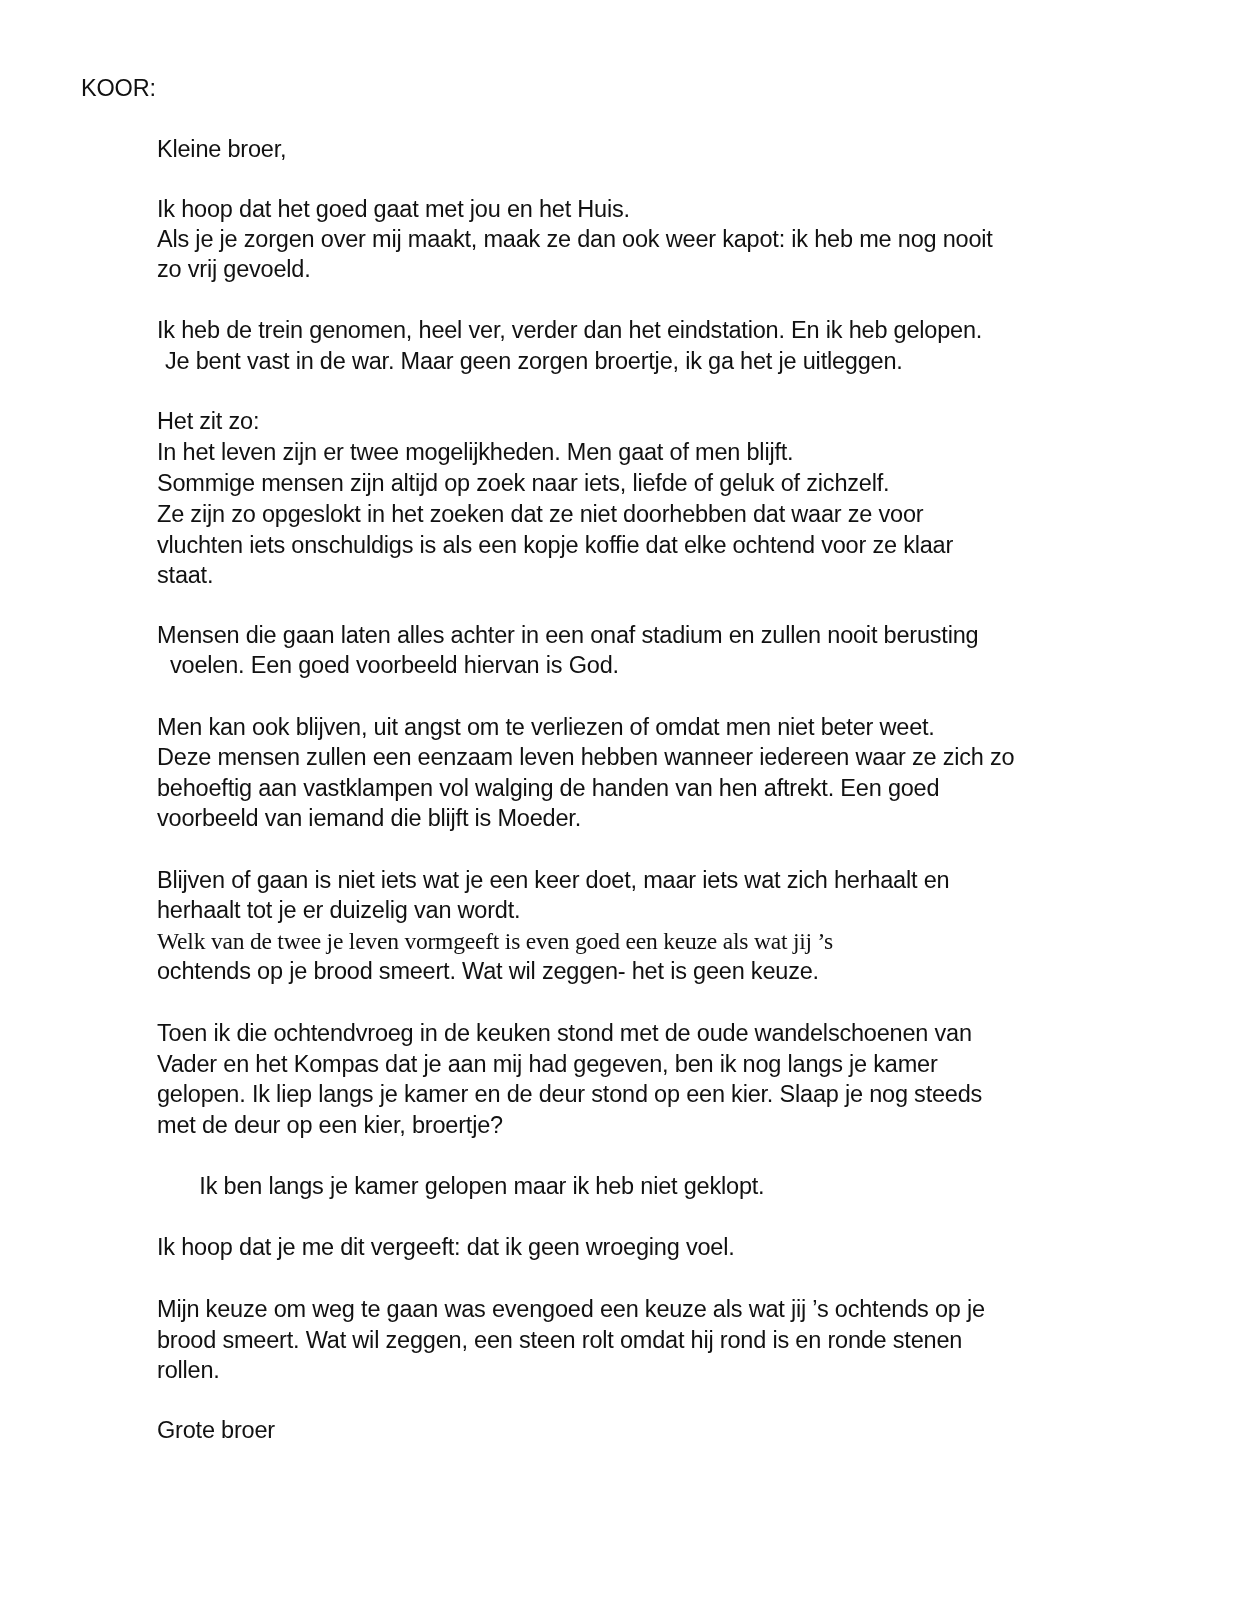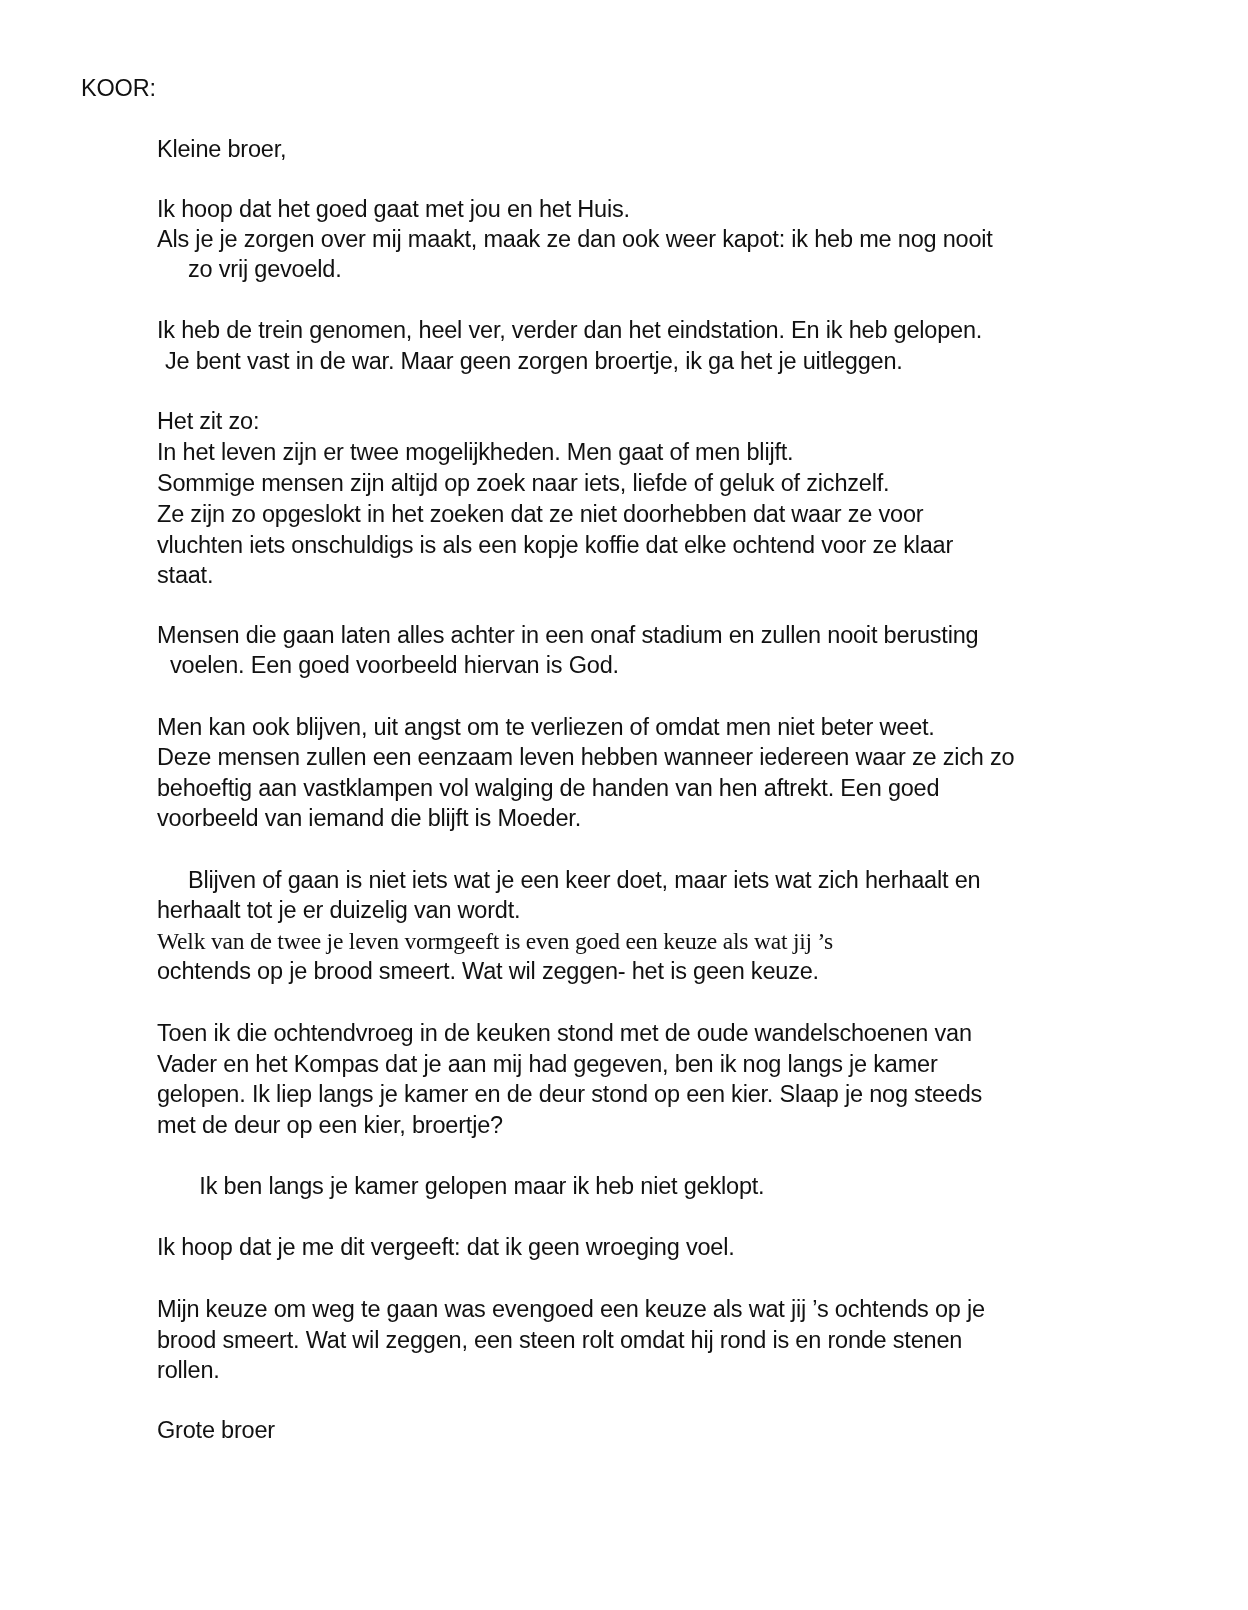--- a/index.html
+++ b/index.html
@@ -38,36 +38,36 @@
 </style>
 </head>
 <body>
 
 <div class="page">
   <div class="line speaker">KOOR:</div>
   <div id="letter">
       <div class="line body-line" style="top: 134px;">Kleine broer,</div>
       <div class="line body-line" style="top: 194px;">Ik hoop dat het goed gaat met jou en het Huis.</div>
       <div class="line body-line" style="top: 224px;">Als je je zorgen over mij maakt, maak ze dan ook weer kapot: ik heb me nog nooit</div>
-      <div class="line body-line" style="top: 254px; margin-left: 31px;">zo vrij gevoeld.</div>
+      <div class="line body-line" style="top: 254px;">zo vrij gevoeld.</div>
       <div class="line body-line" style="top: 315px;">Ik heb de trein genomen, heel ver, verder dan het eindstation. En ik heb gelopen.</div>
       <div class="line body-line" style="top: 346px; margin-left: 8px;">Je bent vast in de war. Maar geen zorgen broertje, ik ga het je uitleggen.</div>
       <div class="line body-line" style="top: 406px;">Het zit zo:</div>
       <div class="line body-line" style="top: 437px;">In het leven zijn er twee mogelijkheden. Men gaat of men blijft.</div>
       <div class="line body-line" style="top: 468px;">Sommige mensen zijn altijd op zoek naar iets, liefde of geluk of zichzelf.</div>
       <div class="line body-line" style="top: 499px;">Ze zijn zo opgeslokt in het zoeken dat ze niet doorhebben dat waar ze voor</div>
       <div class="line body-line" style="top: 530px;">vluchten iets onschuldigs is als een kopje koffie dat elke ochtend voor ze klaar</div>
       <div class="line body-line" style="top: 560px;">staat.</div>
       <div class="line body-line" style="top: 620px;">Mensen die gaan laten alles achter in een onaf stadium en zullen nooit berusting</div>
       <div class="line body-line" style="top: 650px; margin-left: 13px;">voelen. Een goed voorbeeld hiervan is God.</div>
       <div class="line body-line" style="top: 712px;">Men kan ook blijven, uit angst om te verliezen of omdat men niet beter weet.</div>
       <div class="line body-line" style="top: 742px;">Deze mensen zullen een eenzaam leven hebben wanneer iedereen waar ze zich zo</div>
       <div class="line body-line" style="top: 773px;">behoeftig aan vastklampen vol walging de handen van hen aftrekt. Een goed</div>
       <div class="line body-line" style="top: 803px;">voorbeeld van iemand die blijft is Moeder.</div>
-      <div class="line body-line" style="top: 865px; margin-left: 31px;">Blijven of gaan is niet iets wat je een keer doet, maar iets wat zich herhaalt en</div>
+      <div class="line body-line" style="top: 865px;">Blijven of gaan is niet iets wat je een keer doet, maar iets wat zich herhaalt en</div>
       <div class="line body-line" style="top: 895px;">herhaalt tot je er duizelig van wordt.</div>
       <div class="line body-line" style="top: 926px; font-family: Liberation Serif, serif;">Welk van de twee je leven vormgeeft is even goed een keuze als wat jij ’s</div>
       <div class="line body-line" style="top: 956px;">ochtends op je brood smeert. Wat wil zeggen- het is geen keuze.</div>
       <div class="line body-line" style="top: 1018px;">Toen ik die ochtendvroeg in de keuken stond met de oude wandelschoenen van</div>
       <div class="line body-line" style="top: 1049px;">Vader en het Kompas dat je aan mij had gegeven, ben ik nog langs je kamer</div>
       <div class="line body-line" style="top: 1079px;">gelopen. Ik liep langs je kamer en de deur stond op een kier. Slaap je nog steeds</div>
       <div class="line body-line" style="top: 1110px;">met de deur op een kier, broertje?</div>
       <div class="line body-line" style="top: 1171px; margin-left: 36px;">&nbsp;Ik ben langs je kamer gelopen maar ik heb niet geklopt.</div>
       <div class="line body-line" style="top: 1232px;">Ik hoop dat je me dit vergeeft: dat ik geen wroeging voel.</div>
       <div class="line body-line" style="top: 1294px;">Mijn keuze om weg te gaan was evengoed een keuze als wat jij ’s ochtends op je</div>

